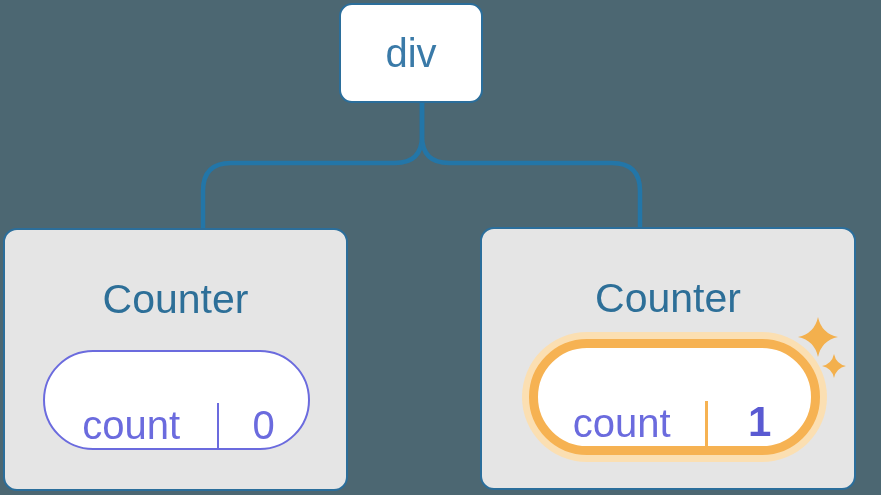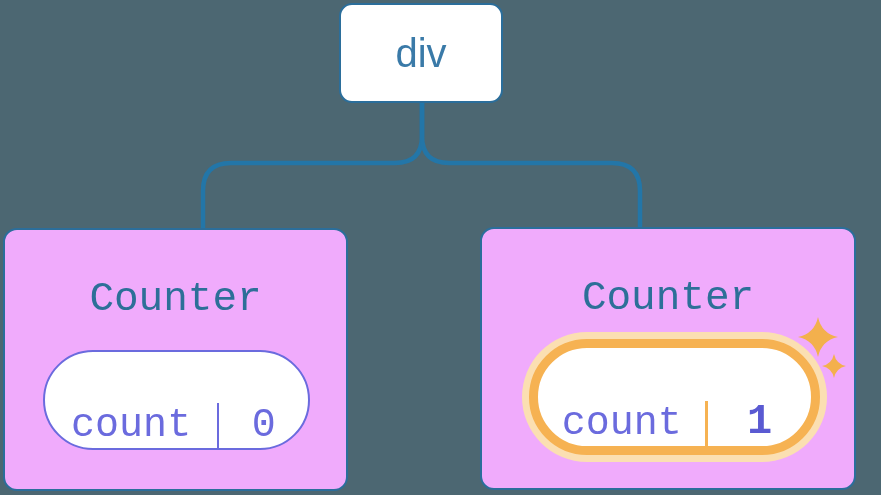--- a/index.html
+++ b/index.html
@@ -2,28 +2,28 @@
 <html><head>
 <meta charset="utf-8">
 <style>
   html,body{margin:0;padding:0;background:#4C6772}
   .stage{
     position:relative;width:881px;height:495px;background:#4C6772;
     font-family:"Liberation Sans",sans-serif;overflow:hidden;
   }
   .connectors,.sparkles{position:absolute;left:0;top:0;pointer-events:none}
   .node-root{
-    position:absolute;left:339px;top:3px;width:164px;height:100px;
+    position:absolute;left:339px;top:3px;width:144px;height:100px;
     background:#ffffff;border:2.5px solid #2B6E9B;border-radius:13px;
     display:flex;align-items:center;justify-content:center;
     font-size:40px;color:#3A7AA8;box-sizing:border-box;
   }
   .card{
-    position:absolute;background:#f0abfc;border:2.5px solid #2B6E9B;
-    border-radius:14px;box-sizing:border-box;font-family:Liberation Mono, monospace;
+    position:absolute;background:#e5e5e5;border:2.5px solid #2B6E9B;
+    border-radius:14px;box-sizing:border-box;
   }
   .card-left{left:3px;top:228px;width:345px;height:263px}
   .card-right{left:480px;top:227px;width:376px;height:263px}
   .card-title{
     position:absolute;left:0;right:0;top:46px;text-align:center;
     font-size:41px;color:#2D6F98;
   }
   .pill{position:absolute;display:flex;align-items:flex-end;box-sizing:border-box;background:#fff}
   .pill-cell{display:flex;align-items:center;justify-content:center;font-size:40px;color:#6B6BDE}
   .pill-plain{

